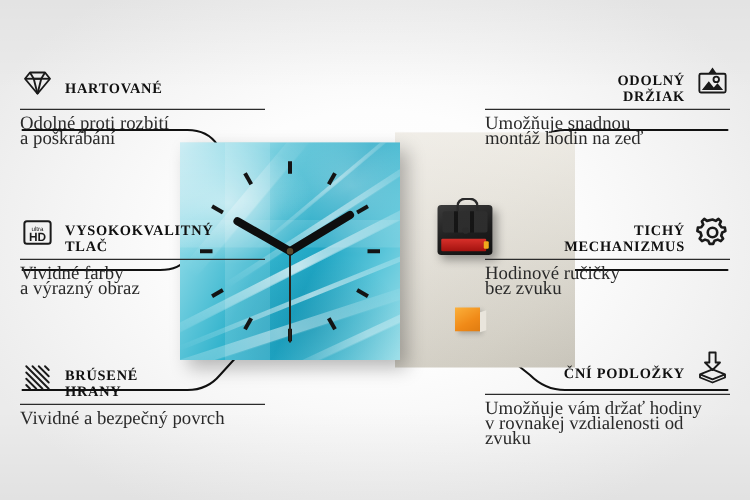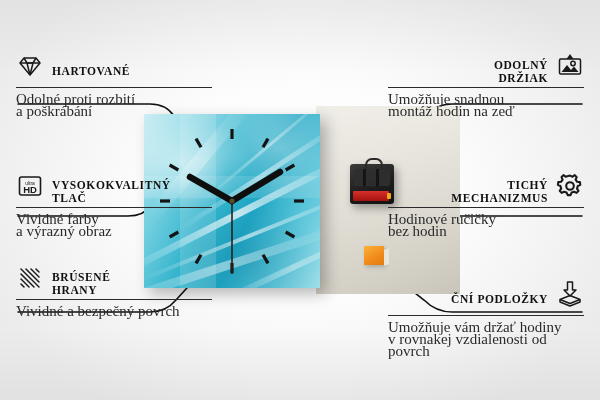--- a/index.html
+++ b/index.html
@@ -81,21 +81,21 @@
     font-size: 15px;
     line-height: 12px;
     color: #2a2a2a;
   }
   .feature.left .desc { text-align: left; }
   .feature.right .desc { text-align: left; }
 
   
   #f-glass   { left: 16px;  top: 48px; }
   #f-print   { left: 16px;  top: 168px; }
-  #f-edges   { left: 16px;  top: 260px; }
+  #f-edges   { left: 16px;  top: 284px; }
   
   #f-holder  { left: 388px; top: 48px; }
   #f-mech    { left: 388px; top: 168px; }
   #f-pads    { left: 388px; top: 276px; }
 
   
   #photo {
     position: absolute;
     left: 140px;
     top: 106px;
@@ -420,37 +420,37 @@
       <span class="ico">
         <svg viewBox="0 0 28 28" fill="none" stroke="currentColor" stroke-width="2.1" stroke-linejoin="round">
           <path d="M14 3.6 l2.6 1.1 2.2-1.6 1.9 2 -1.1 2.5 1.6 2.2 2.7 .3 .4 2.8 -2.5 1.1 -.8 2.6 1.5 2.3 -1.9 2 -2.4-1.2 -2.6 .9 -1.1 2.5 -2.8 0 -1.1-2.5 -2.6-.9 -2.4 1.2 -1.9-2 1.5-2.3 -.8-2.6 -2.5-1.1 .4-2.8 2.7-.3 1.6-2.2 -1.1-2.5 1.9-2 2.2 1.6 Z"></path>
           <circle cx="14" cy="14" r="3.8"></circle>
         </svg>
       </span>
     </div>
     <div class="rule"></div>
     <div class="desc">
       <div>Hodinové ručičky</div>
-      <div>bez hodin</div>
+      <div>bez zvuku</div>
     </div>
   </div>
 
   <div class="feature right" id="f-pads">
     <div class="head">
       <div class="title">
         <div>ČNÍ PODLOŽKY</div>
       </div>
       <span class="ico">
         <svg viewBox="0 0 28 28" fill="none" stroke="currentColor" stroke-width="1.5" stroke-linejoin="round">
           <path d="M11.5 2 H16.5 V10 H20 L14 16 L8 10 H11.5 Z"></path>
           <path d="M14 15.5 L24 19.5 L14 23.5 L4 19.5 Z"></path>
           <path d="M4 19.5 V22 L14 26 L24 22 V19.5"></path>
         </svg>
       </span>
     </div>
     <div class="rule"></div>
     <div class="desc">
       <div>Umožňuje vám držať hodiny</div>
-      <div>v rovnakej vzdialenosti od povrch</div>
+      <div>v rovnakej vzdialenosti od zvuku</div>
     </div>
   </div>
 
 </div>
 
 </body></html>

